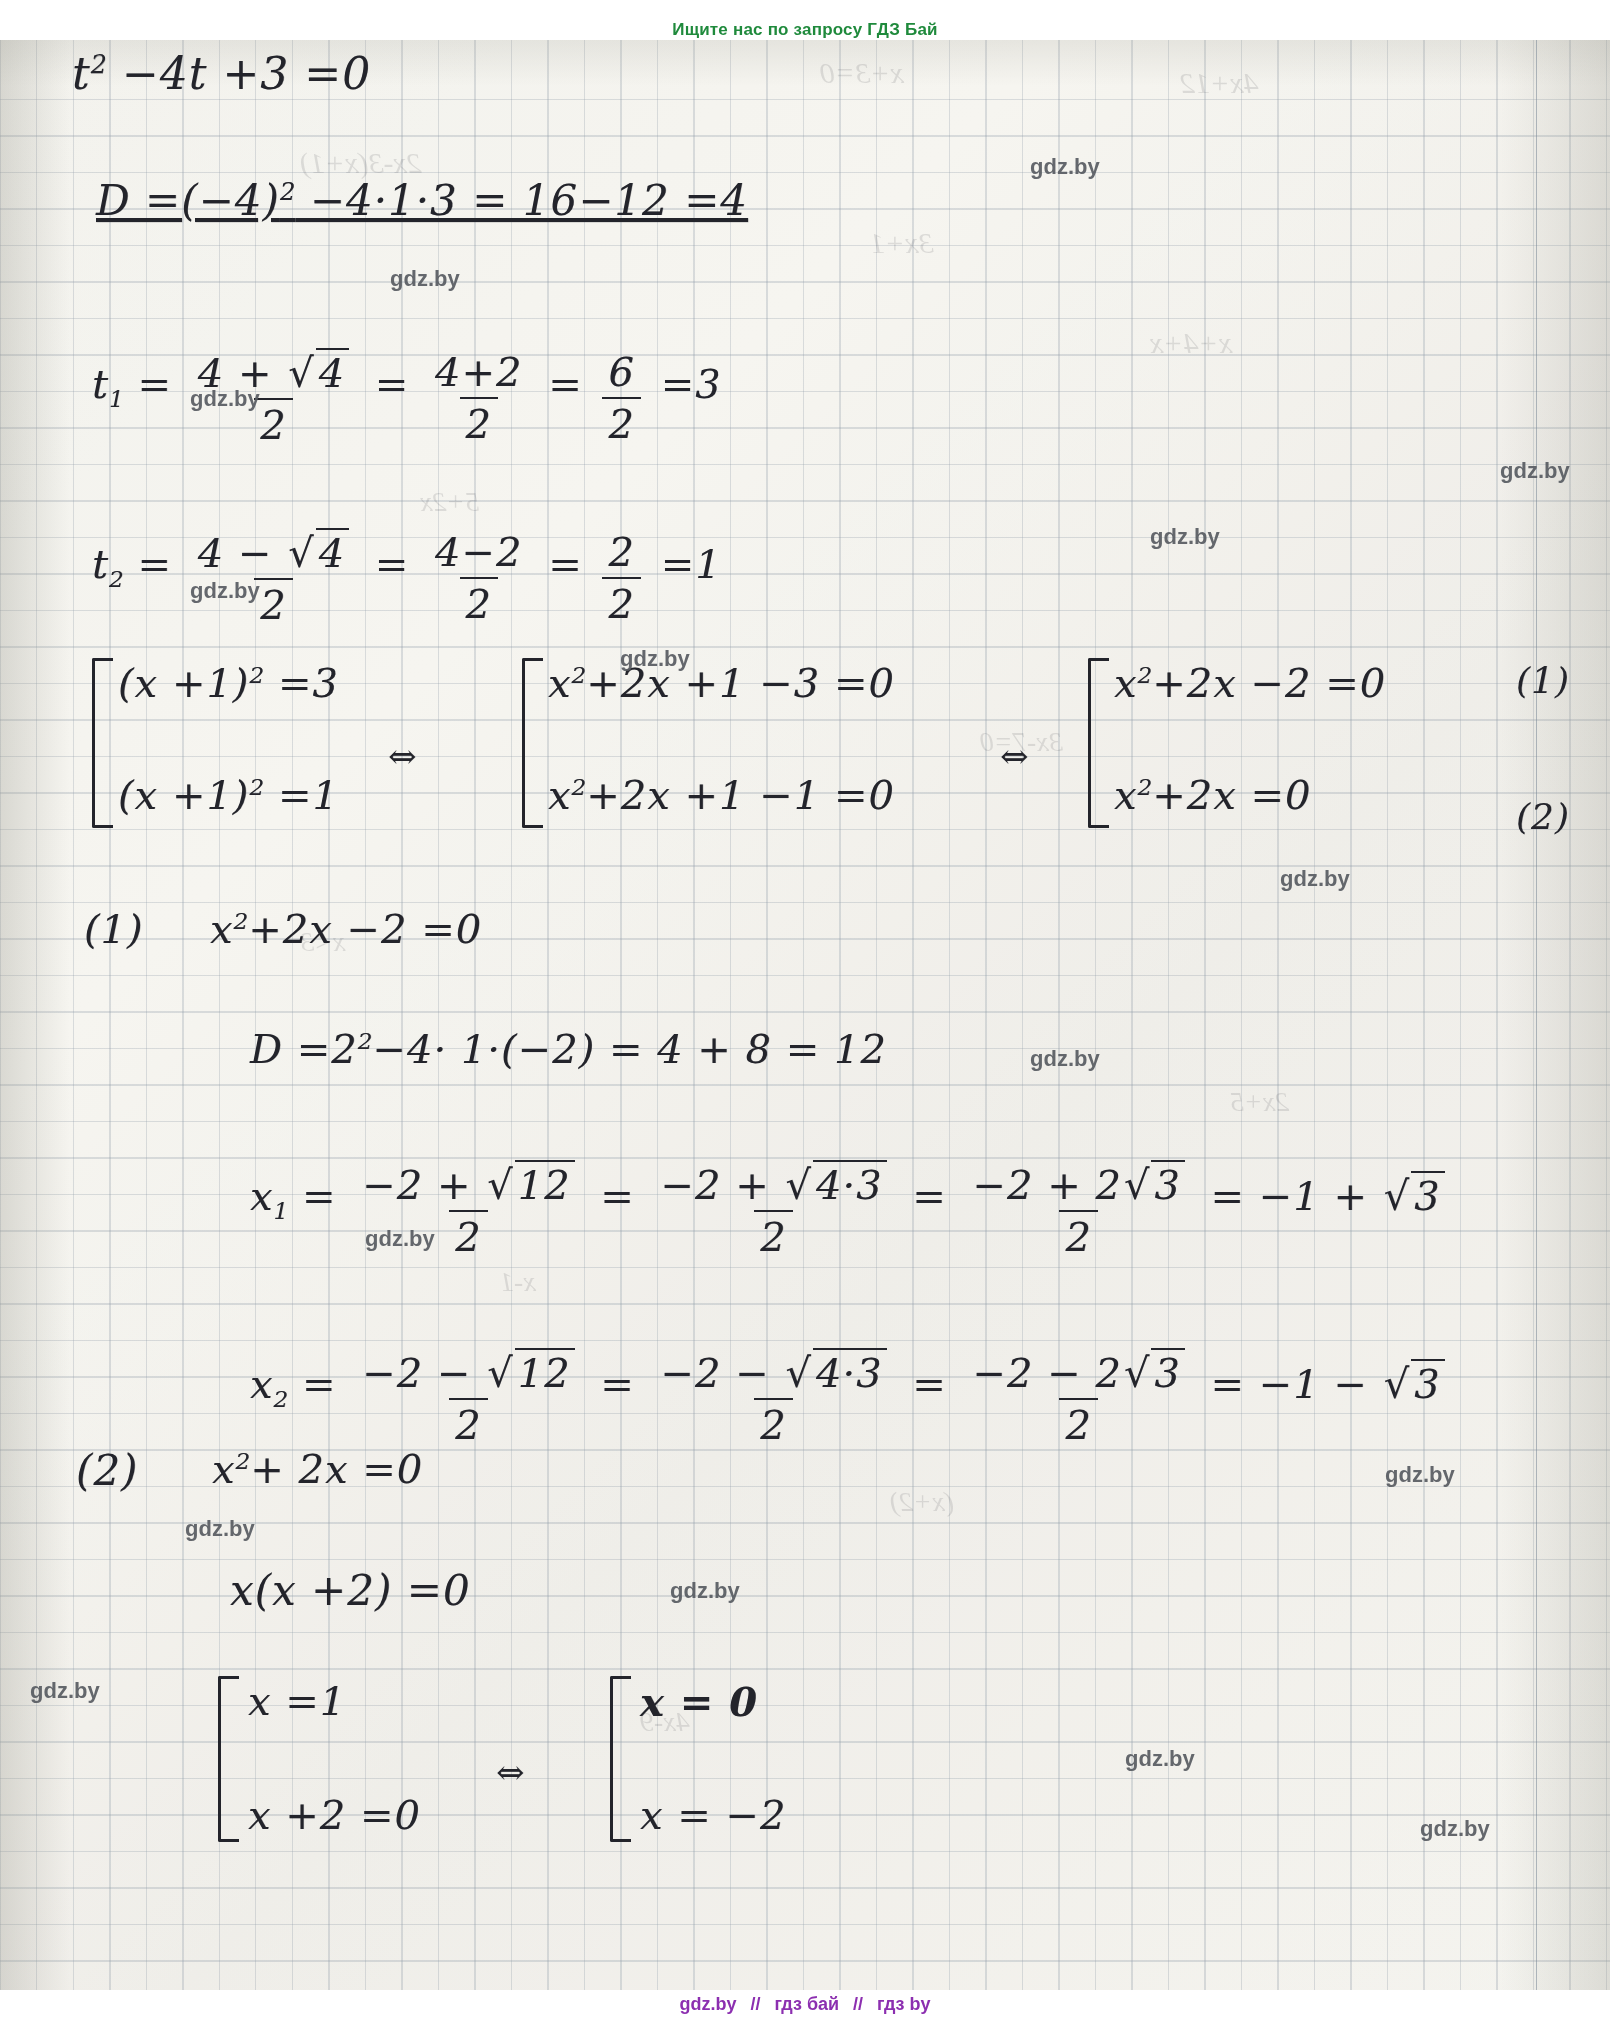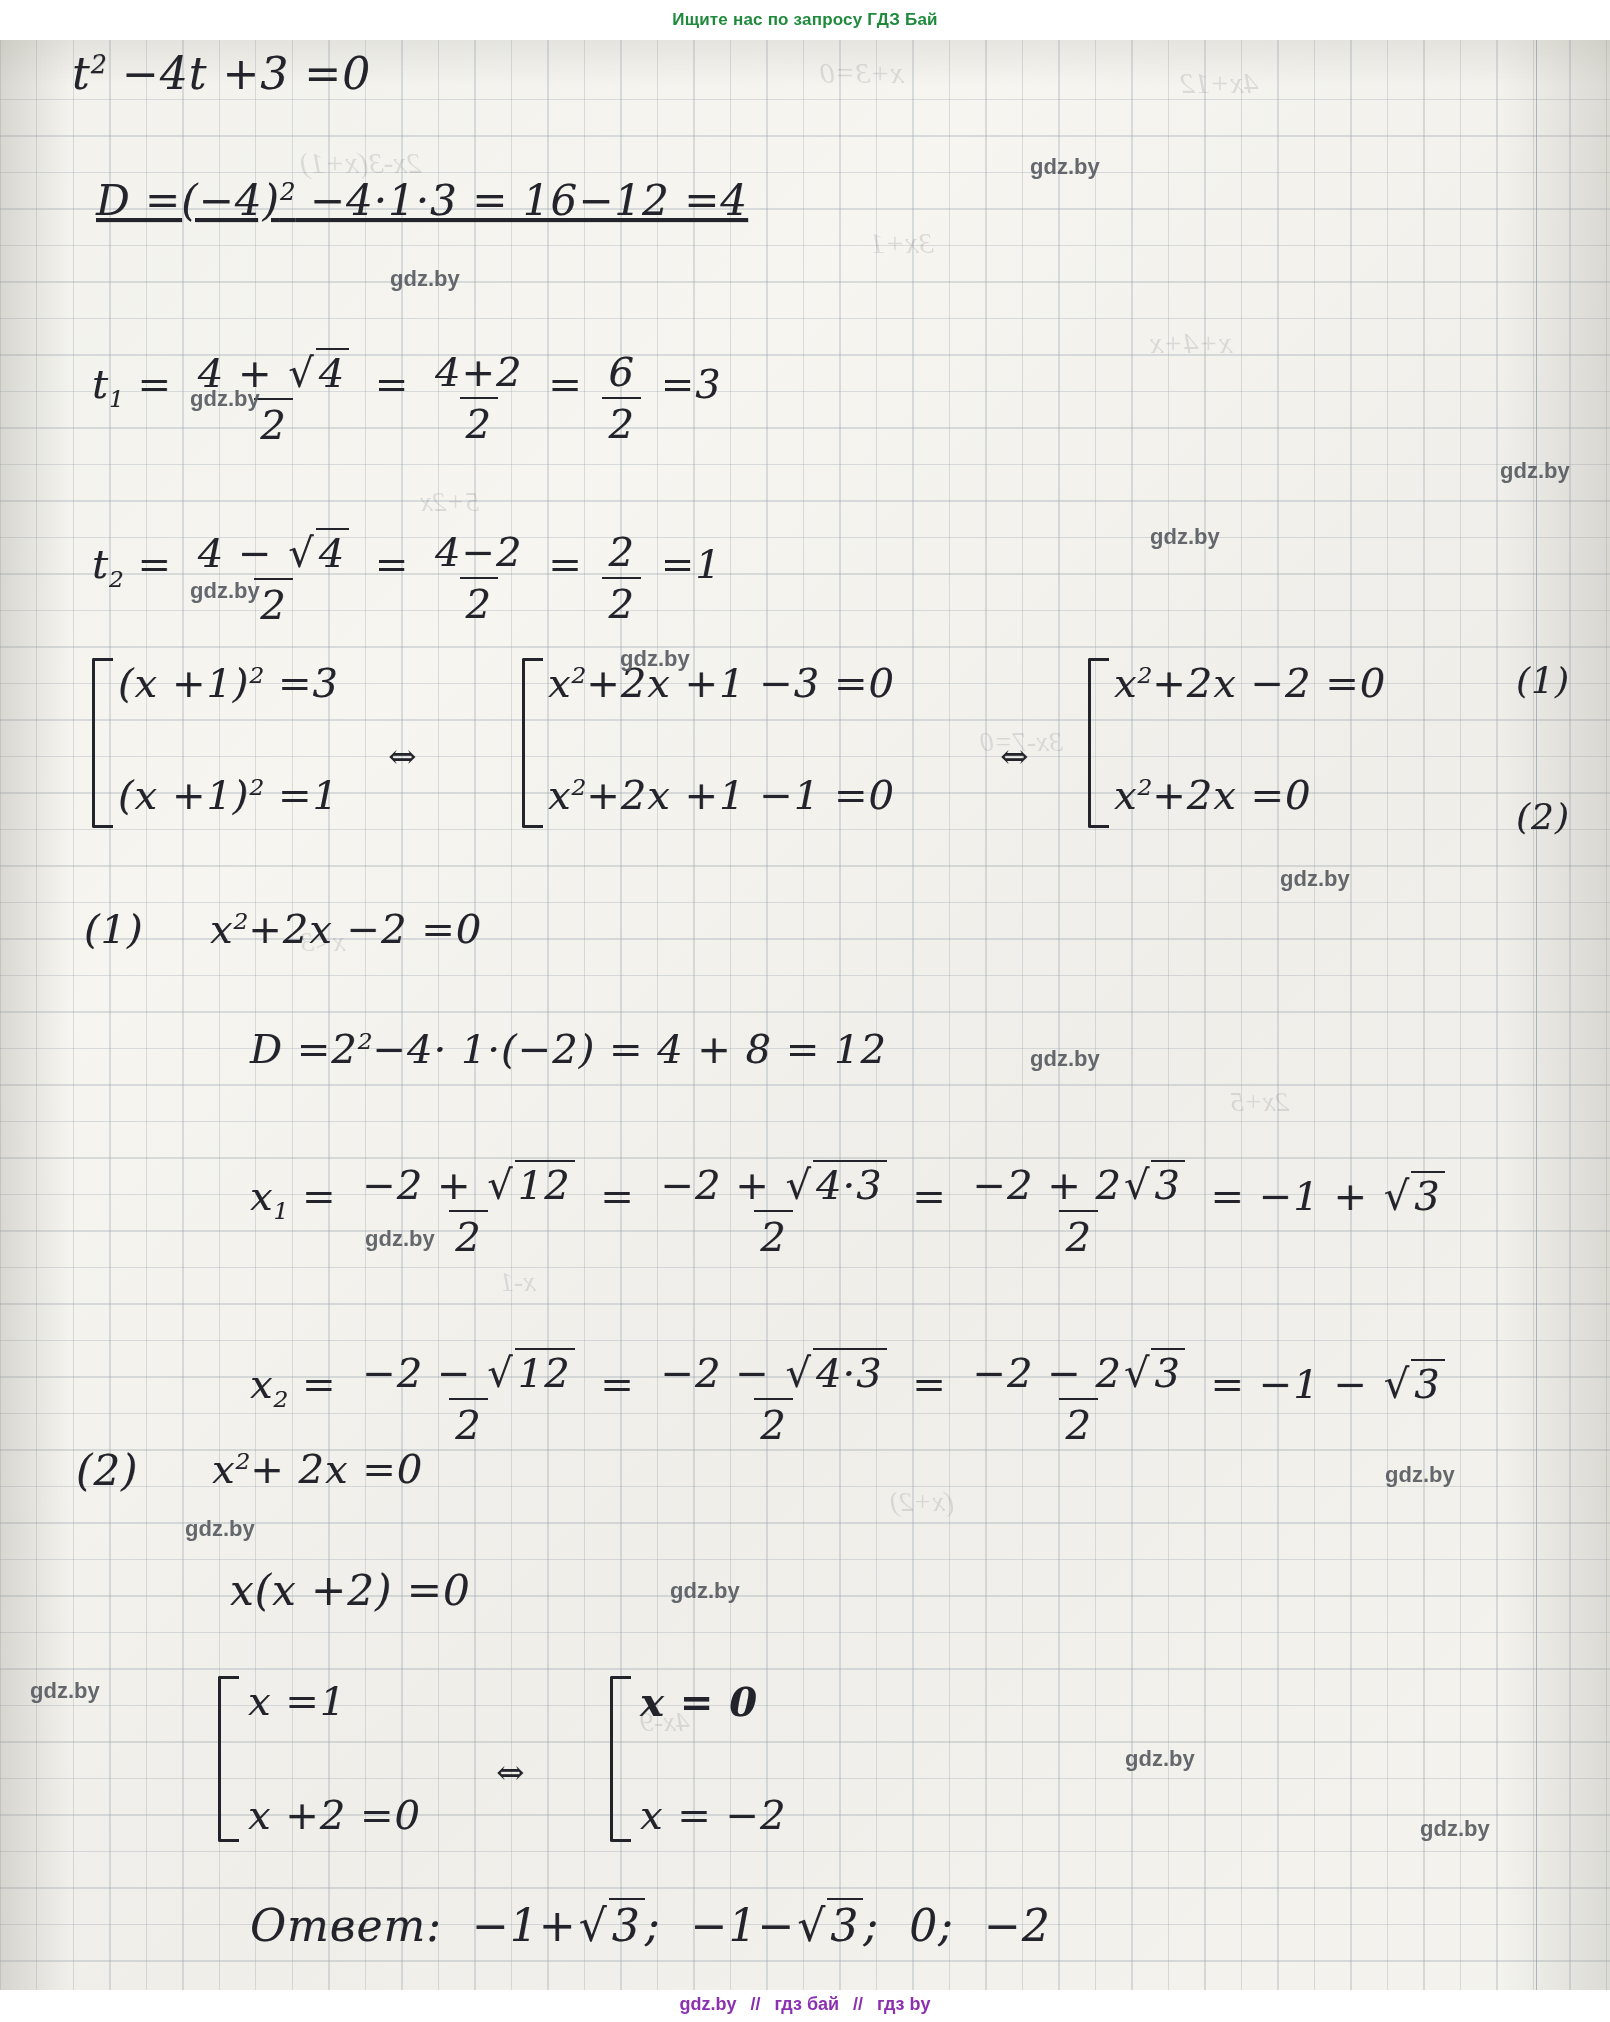--- a/index.html
+++ b/index.html
@@ -15,21 +15,21 @@
     overflow: hidden;
   }
 
   
   .top-banner {
     position: absolute;
     top: 0; left: 0;
     width: 1610px;
     height: 40px;
     display: flex;
-    align-items: center;
+    align-items: flex-end;
     justify-content: center;
     background: #ffffff;
     z-index: 40;
   }
   .top-banner-text {
     color: #1f8a3c;
     font-size: 17px;
     font-weight: bold;
     letter-spacing: 0.2px;
   }
@@ -333,26 +333,20 @@
 
   <div class="sysbr" style="left:218px; top:1650px; height:160px;"></div>
   <div class="hw" style="left:248px; top:1652px; font-size:40px;">x =1</div>
   <div class="hw" style="left:248px; top:1766px; font-size:40px;">x +2 =0</div>
   <div class="hw" style="left:496px; top:1726px; font-size:34px;">⇔</div>
 
   <div class="sysbr" style="left:610px; top:1650px; height:160px;"></div>
   <div class="hw" style="left:640px; top:1652px; font-size:40px;font-weight:bold;">x = 0</div>
   <div class="hw" style="left:640px; top:1766px; font-size:40px;">x = −2</div>
 
-  <div class="hw" style="left:250px; top:1872px; font-size:44px;">
-    <span>Ответ:</span>
-    &nbsp;−1+<span class="rad">√<span class="radbar">3</span></span>;
-    &nbsp;−1−<span class="rad">√<span class="radbar">3</span></span>;
-    &nbsp;0; &nbsp;−2
-  </div>
 
   <div class="wm" style="left:1030px; top:128px;">gdz.by</div>
   <div class="wm" style="left:390px; top:240px;">gdz.by</div>
   <div class="wm" style="left:190px; top:360px;">gdz.by</div>
   <div class="wm" style="left:1500px; top:432px;">gdz.by</div>
   <div class="wm" style="left:1150px; top:498px;">gdz.by</div>
   <div class="wm" style="left:190px; top:552px;">gdz.by</div>
   <div class="wm" style="left:620px; top:620px;">gdz.by</div>
   <div class="wm" style="left:1280px; top:840px;">gdz.by</div>
   <div class="wm" style="left:1030px; top:1020px;">gdz.by</div>

